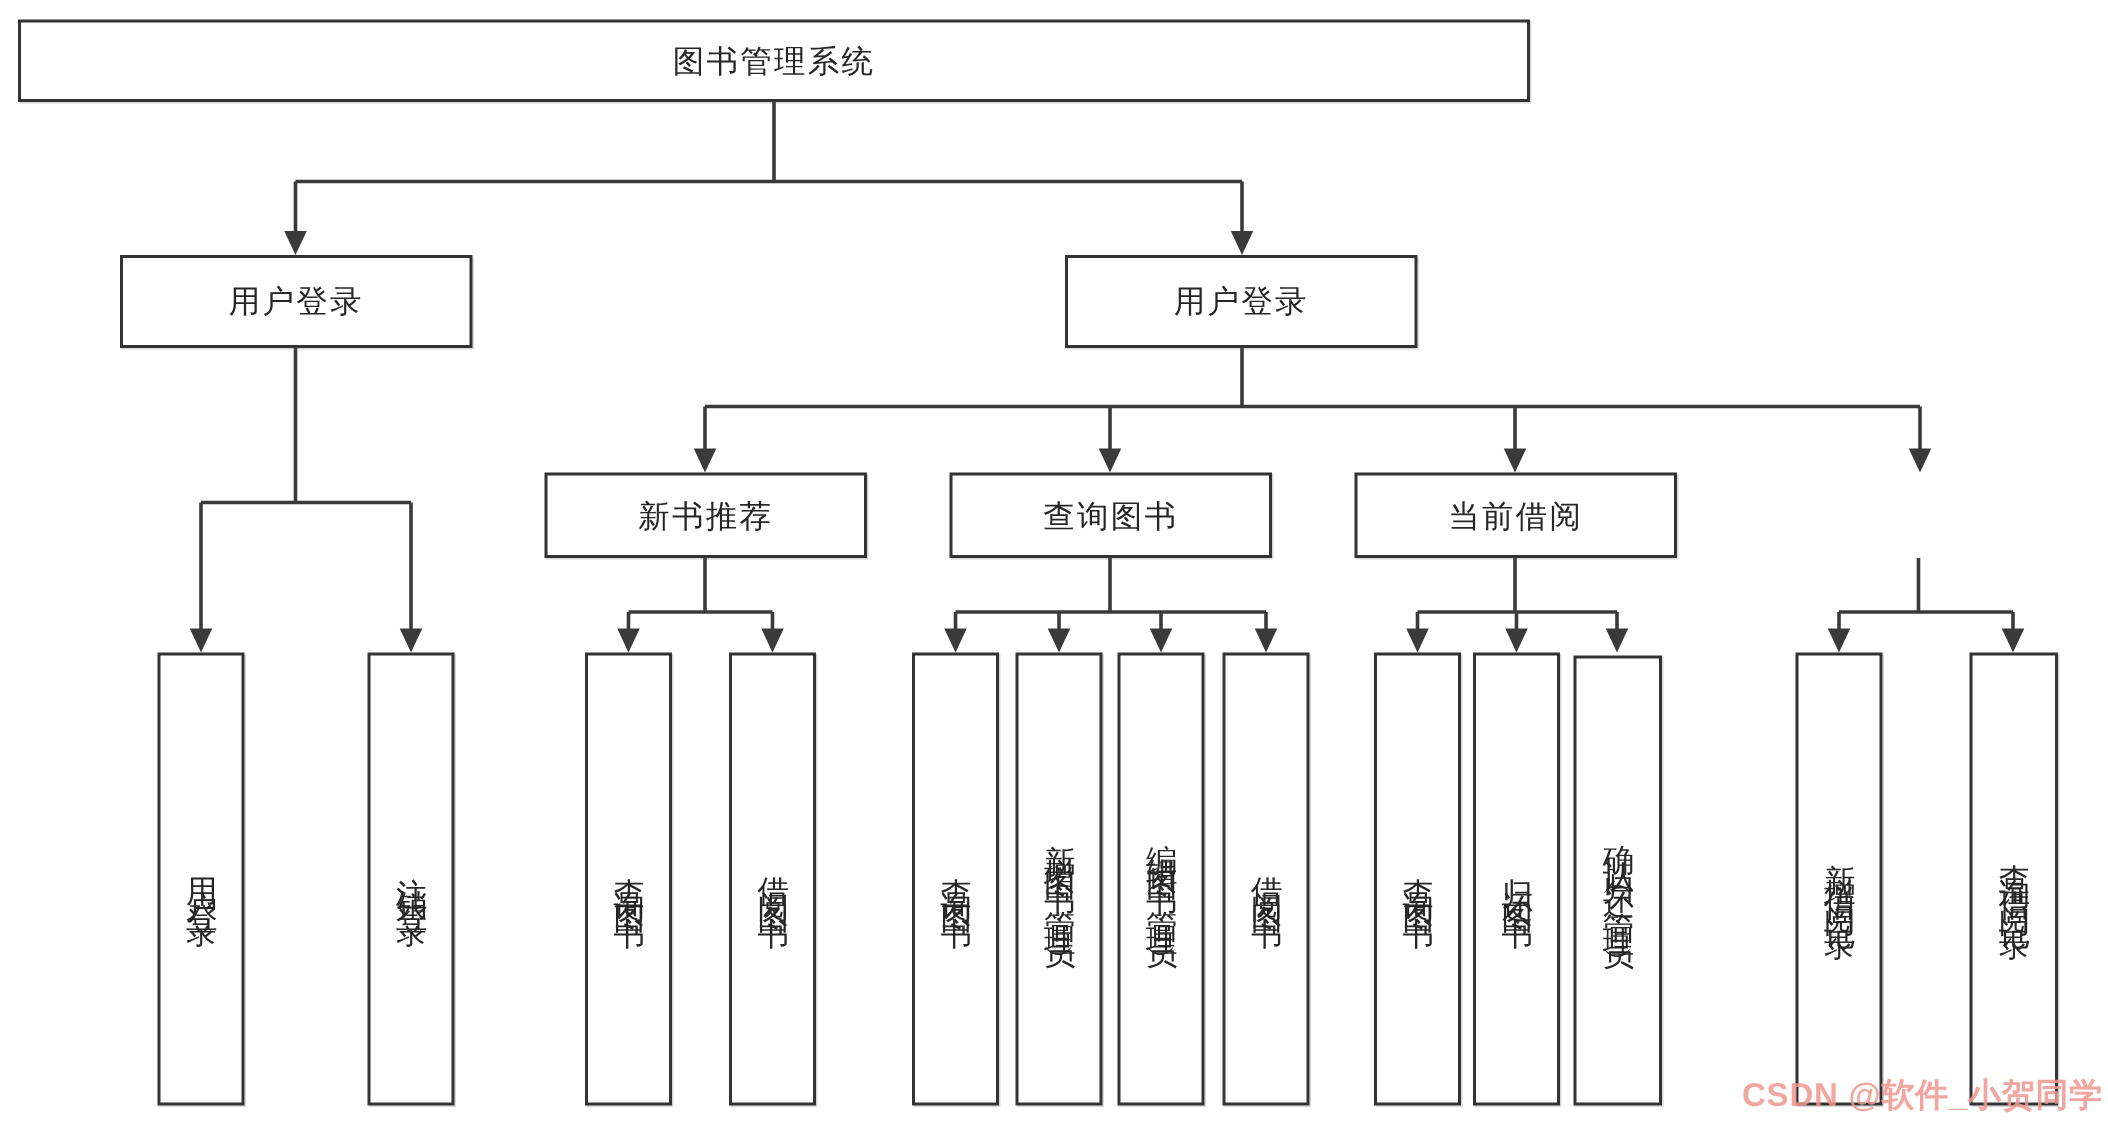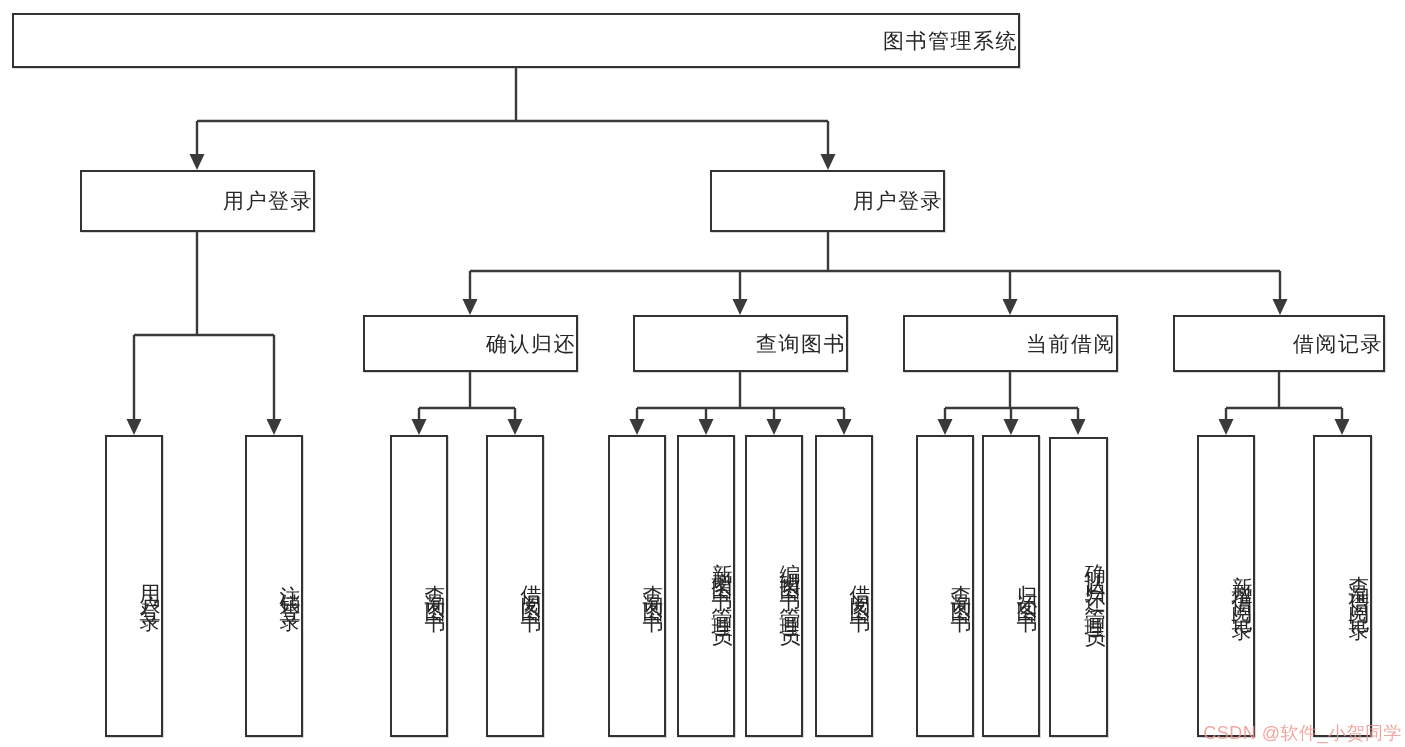--- a/index.html
+++ b/index.html
@@ -26,45 +26,46 @@
     fill: #3a3a3a;
     stroke: none;
   }
   .node {
     position: absolute;
     box-sizing: border-box;
     background: #ffffff;
     border: 2.5px solid #333333;
     display: flex;
     align-items: center;
-    justify-content: flex-end;
+    justify-content: center;
     box-shadow: 1px 1px 0 rgba(100,100,100,0.25);
   }
   .h-label {
     font-size: 21px;
     letter-spacing: 1.5px;
     white-space: nowrap;
   }
   .v-label {
     writing-mode: vertical-rl;
     text-orientation: mixed;
     font-size: 21px;
     line-height: 1;
     letter-spacing: 9px;
     white-space: nowrap;
   }
   .watermark {
     position: absolute;
     right: 3px;
     bottom: 2px;
-    font-size: 18px;
+    font-size: 22px;
     letter-spacing: 0.5px;
     color: rgba(238, 150, 143, 0.85);
     white-space: nowrap;
     pointer-events: none;
+    font-weight: bold;
   }
 </style>
 </head>
 <body>
 
 <div class="canvas">
 
   <svg class="connectors" width="1405" height="747" viewBox="0 0 1405 747" aria-hidden="true">
     <path class="line" d="
       M516 68 V121  M197 121 H828  M197 121 V158  M828 121 V158
@@ -92,30 +93,27 @@
   </div>
 
   <div class="node" style="left:80px;top:170px;width:235px;height:62px">
     <span class="h-label">用户登录</span>
   </div>
   <div class="node" style="left:710px;top:170px;width:235px;height:62px">
     <span class="h-label">用户登录</span>
   </div>
 
   <div class="node" style="left:363px;top:315px;width:215px;height:57px">
-    <span class="h-label">确认归还</span>
+    <span class="h-label">新书推荐</span>
   </div>
   <div class="node" style="left:633px;top:315px;width:215px;height:57px">
     <span class="h-label">查询图书</span>
   </div>
   <div class="node" style="left:903px;top:315px;width:215px;height:57px">
     <span class="h-label">当前借阅</span>
-  </div>
-  <div class="node" style="left:1173px;top:315px;width:212px;height:57px">
-    <span class="h-label">借阅记录</span>
   </div>
 
   <div class="node" style="left:105px;top:435px;width:58px;height:302px">
     <span class="v-label">用户登录</span>
   </div>
   <div class="node" style="left:245px;top:435px;width:58px;height:302px">
     <span class="v-label">注销登录</span>
   </div>
 
   <div class="node" style="left:390px;top:435px;width:58px;height:302px">

